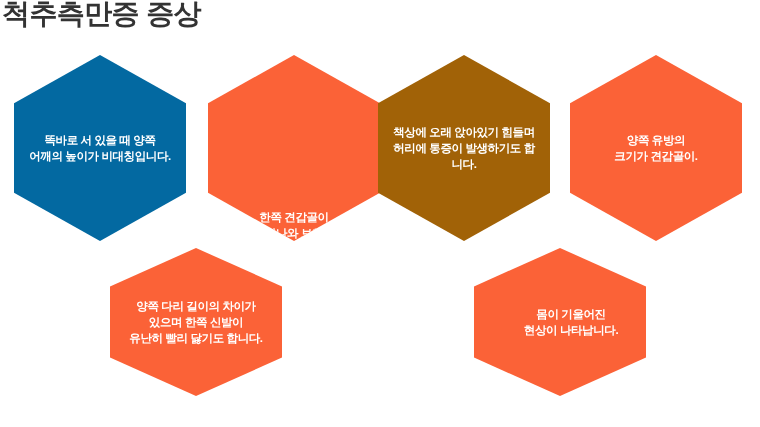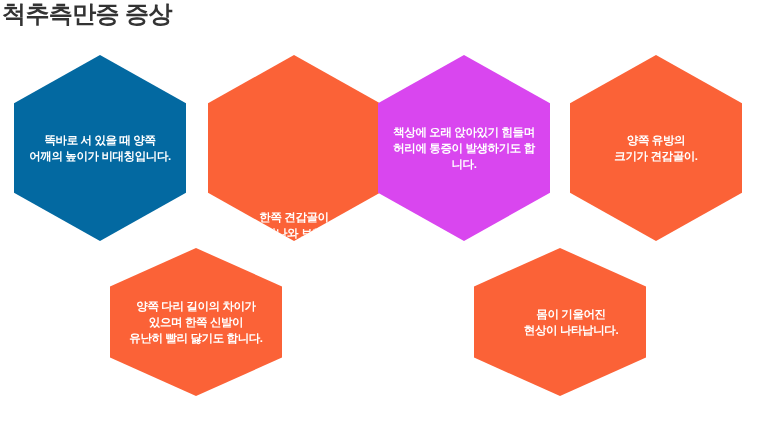--- a/index.html
+++ b/index.html
@@ -14,21 +14,21 @@
     position: relative;
     overflow: hidden;
     font-family: "Liberation Sans", "DejaVu Sans", sans-serif;
     -webkit-font-smoothing: antialiased;
   }
 
   #page-title {
     position: absolute;
     left: 2px;
     top: 0px;
-    font-size: 24px;
+    font-size: 28px;
     font-weight: bold;
     color: #333333;
     letter-spacing: -0.6px;
     line-height: 28px;
     white-space: nowrap;
   }
 
   #hex-canvas {
     position: absolute;
     left: 0;
@@ -87,21 +87,21 @@
   <div class="hex" id="hex-1" style="background: #0369a1; color: rgb(255, 255, 255);">
     <span class="hex-text">똑바로 서 있을 때 양쪽
 어깨의 높이가 비대칭입니다.</span>
   </div>
 
   <div class="hex" id="hex-2" style="background: rgb(251, 98, 55); color: rgb(255, 255, 255);">
     <span class="hex-text">한쪽 견갑골이
 더 튀어나와 보입니다.</span>
   </div>
 
-  <div class="hex" id="hex-3" style="background: #d946ef; color: rgb(255, 255, 255);">
+  <div class="hex" id="hex-3" style="background: #a16207; color: rgb(255, 255, 255);">
     <span class="hex-text">책상에 오래 앉아있기 힘들며
 허리에 통증이 발생하기도 합니다.</span>
   </div>
 
   <div class="hex" id="hex-4" style="background: rgb(251, 98, 55); color: rgb(255, 255, 255);">
     <span class="hex-text">양쪽 유방의
 크기가 견갑골이.</span>
   </div>
 
   <div class="hex" id="hex-5" style="background: rgb(251, 98, 55); color: rgb(255, 255, 255);">

